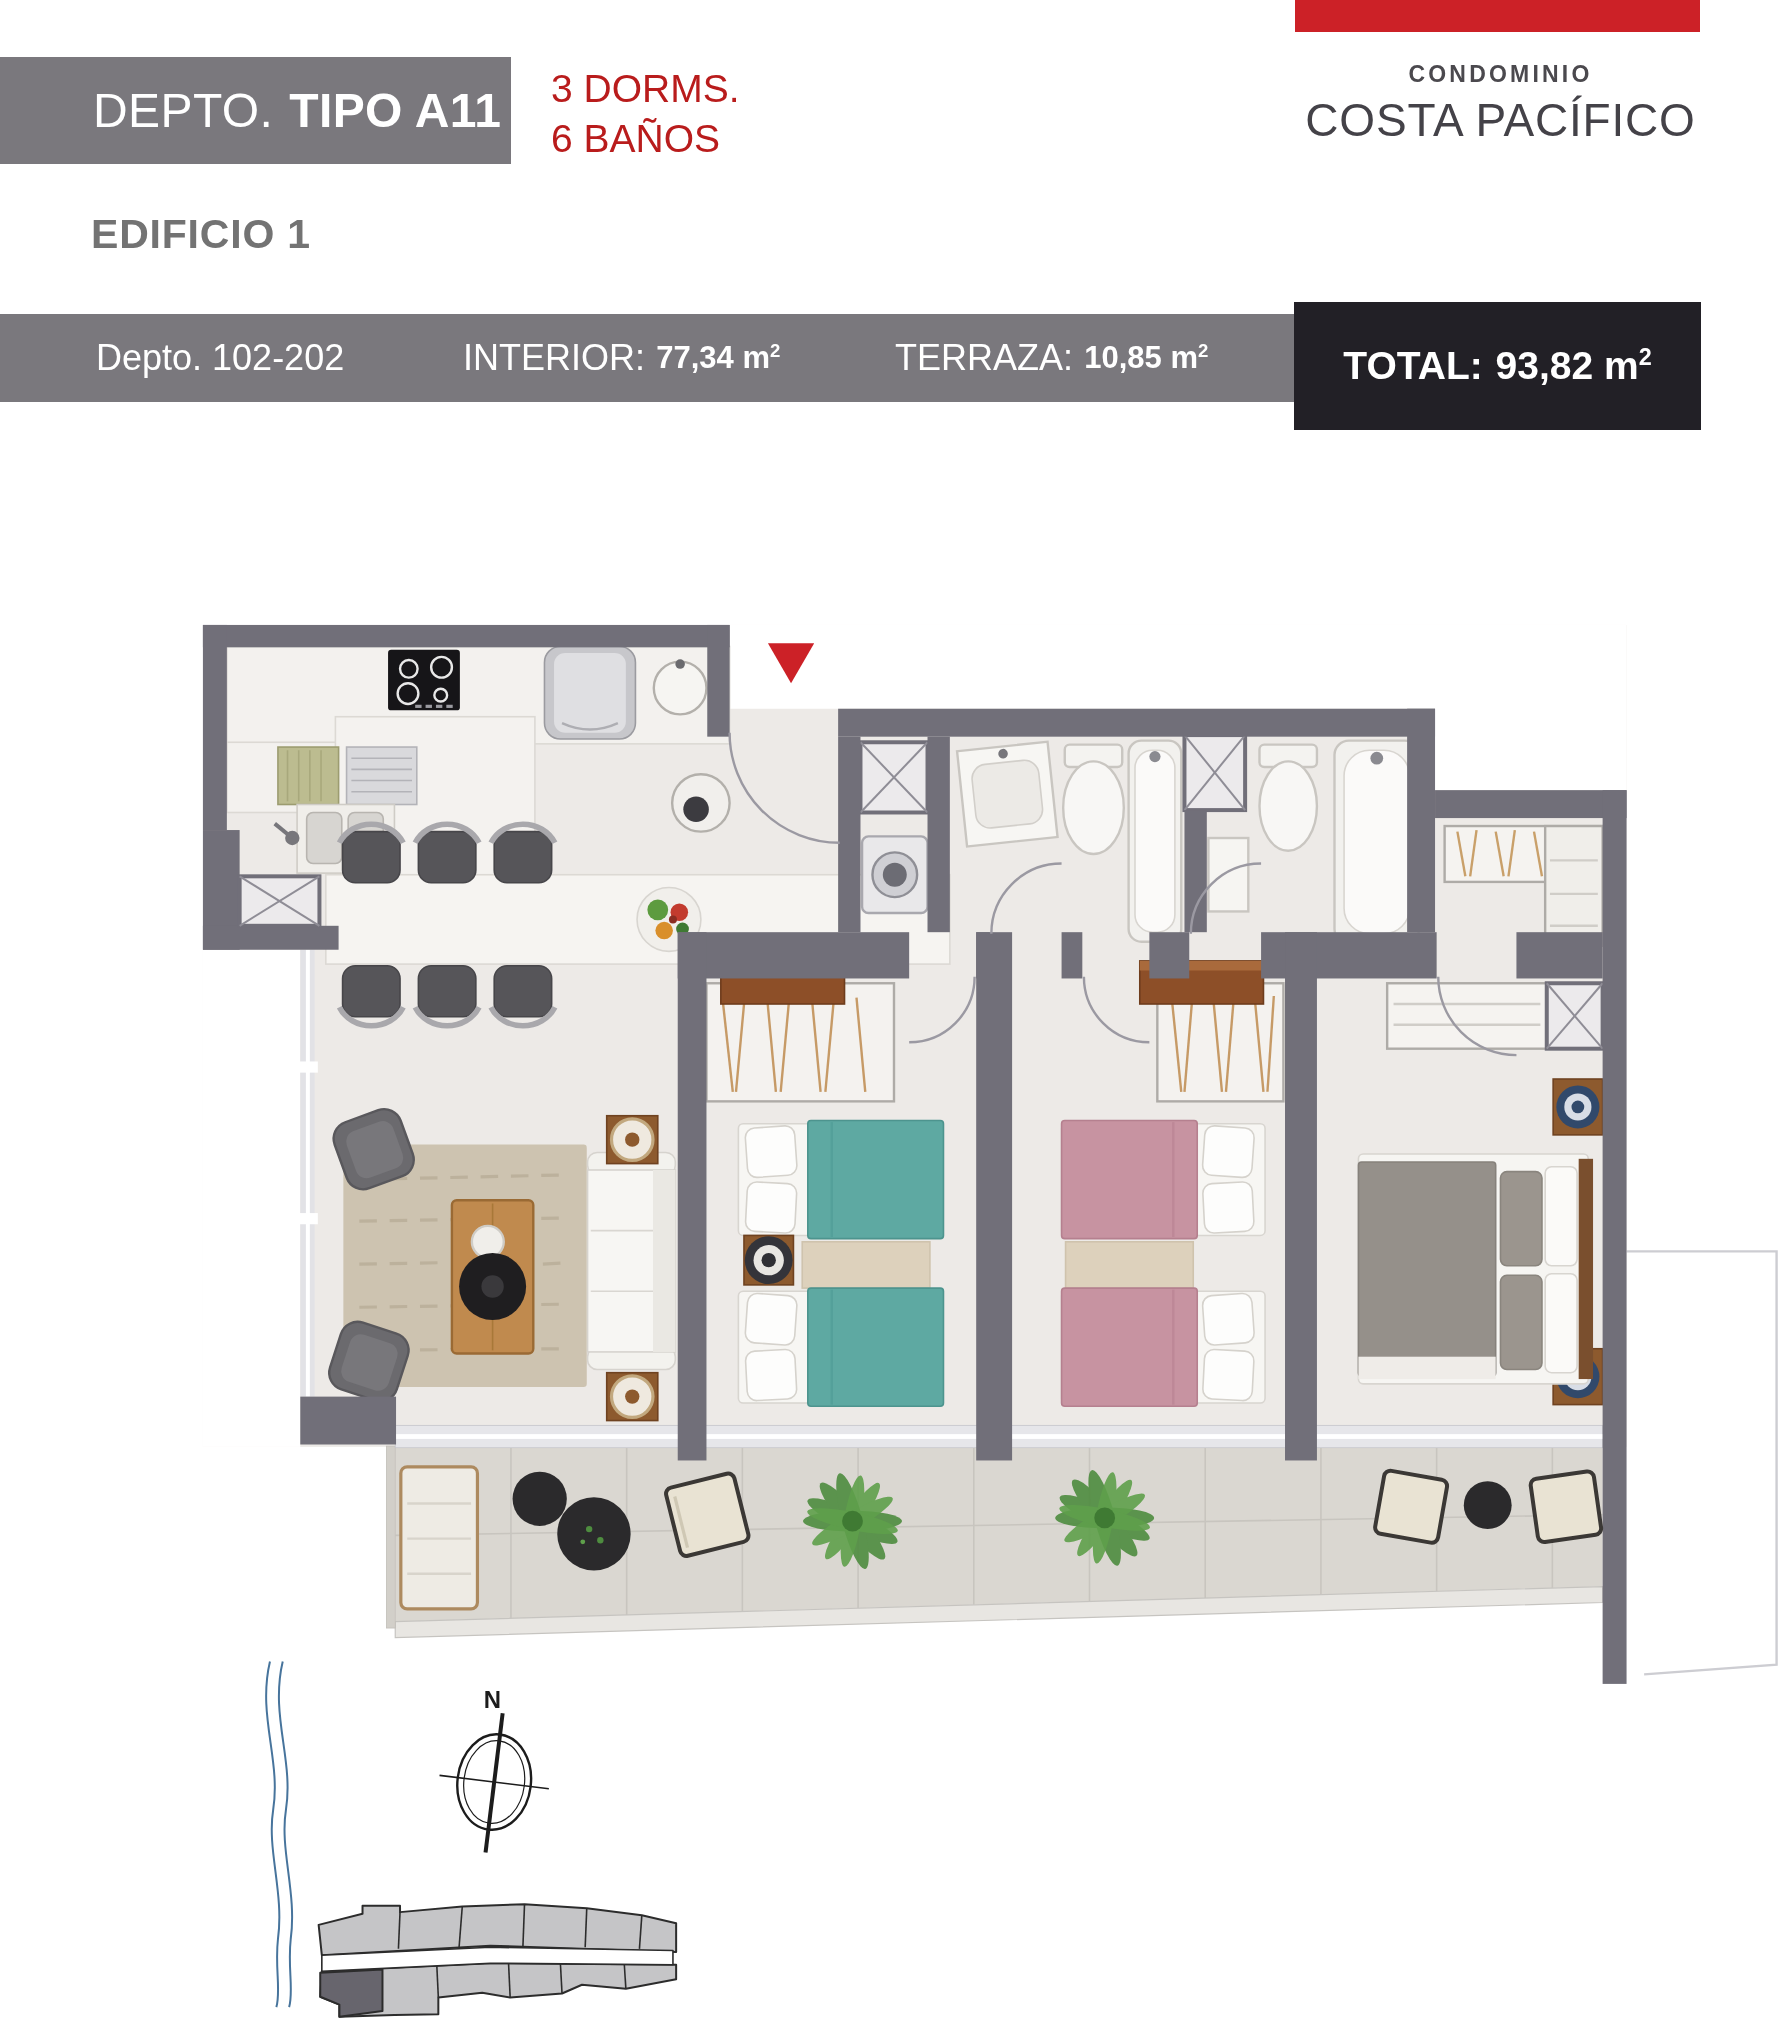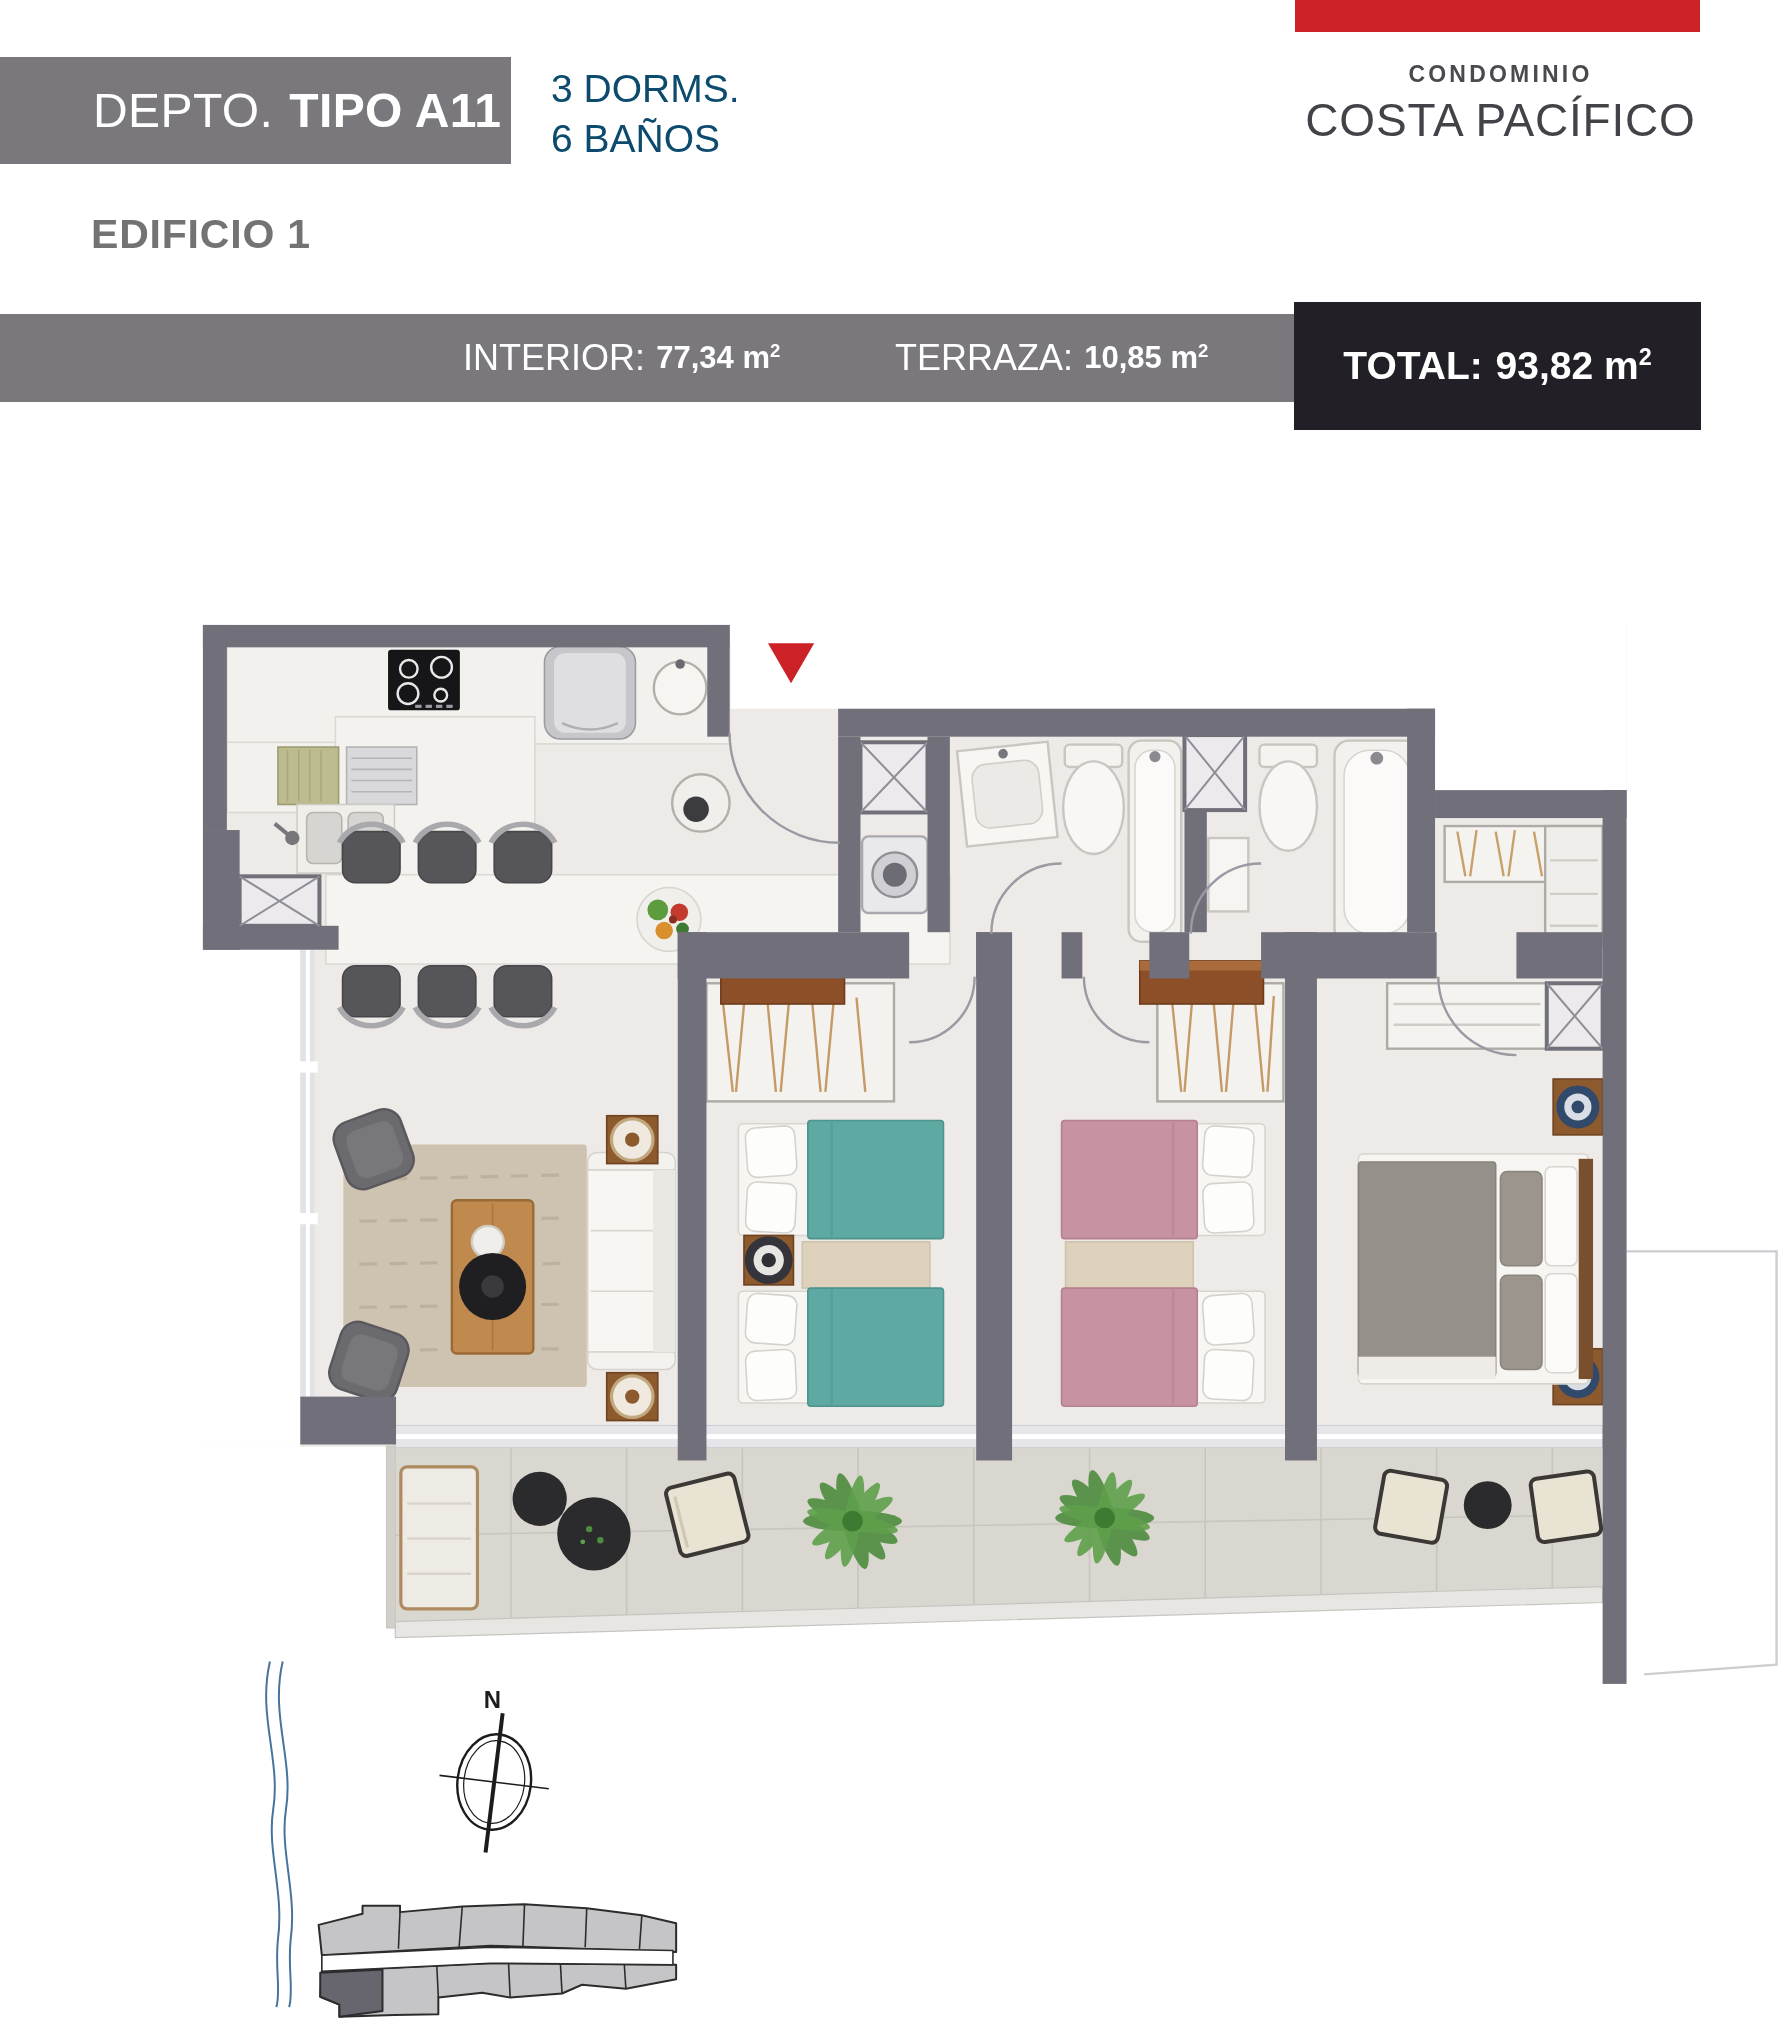--- a/index.html
+++ b/index.html
@@ -6,21 +6,21 @@
   .page{position:relative;width:1784px;height:2043px;background:#ffffff;
         font-family:"Liberation Sans",sans-serif;overflow:hidden;}
   .abs{position:absolute;}
 
   
   .depto-box{left:0;top:57px;width:511px;height:107px;background:#7a787d;color:#fff;
              display:flex;align-items:center;box-sizing:border-box;padding-left:93px;
              font-size:48px;letter-spacing:0.4px;white-space:nowrap;}
   .depto-box .lt{font-weight:300;margin-right:16px;}
   .depto-box .bd{font-weight:700;text-align:right;}
-  .dorms{left:551px;top:64px;font-size:39px;line-height:1.28;color:#0c4a6e;font-weight:400;}
+  .dorms{left:551px;top:64px;font-size:39px;line-height:1.28;color:#b91c1c;font-weight:400;}
   .edificio{left:91px;top:211px;font-size:41px;font-weight:700;color:#737373;letter-spacing:0.8px;}
   .red-bar{left:1295px;top:0;width:405px;height:32px;background:#cc2127;}
   .condo{left:1245px;top:61px;width:511px;text-align:center;color:#4b494e;}
   .condo .l1{font-size:23px;letter-spacing:3.2px;font-weight:700;}
   .condo .l2{font-size:46px;letter-spacing:0.8px;font-weight:400;margin-top:4.8px;color:#444248;}
 
   
   .info-bar{left:0;top:314px;width:1701px;height:88px;background:#7a787d;color:#fff;}
   .info-item{position:absolute;top:0;height:100%;display:flex;align-items:center;
              font-size:36px;font-weight:300;white-space:nowrap;}
@@ -48,20 +48,23 @@
   </div>
   <div class="abs edificio">EDIFICIO 1</div>
 
   <div class="abs red-bar"></div>
   <div class="abs condo">
     <div class="l1">CONDOMINIO</div>
     <div class="l2">COSTA PACÍFICO</div>
   </div>
 
   <div class="abs info-bar">
+    <div class="info-item" style="left:96px">
+      <span>Depto. 102-202</span>
+    </div>
     <div class="info-item" style="left:463px">
       <span>INTERIOR:</span>
       <span class="val"><span>77,34 m</span><sup>2</sup></span>
     </div>
     <div class="info-item" style="left:895px">
       <span>TERRAZA:</span>
       <span class="val"><span>10,85 m</span><sup>2</sup></span>
     </div>
   </div>
   <div class="abs total-box">

